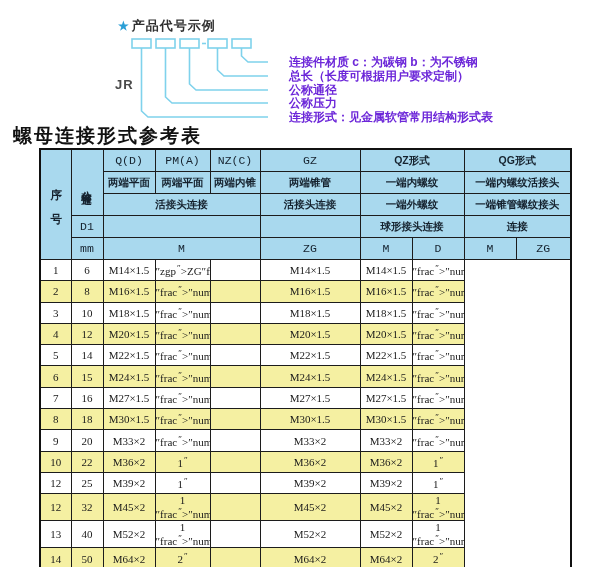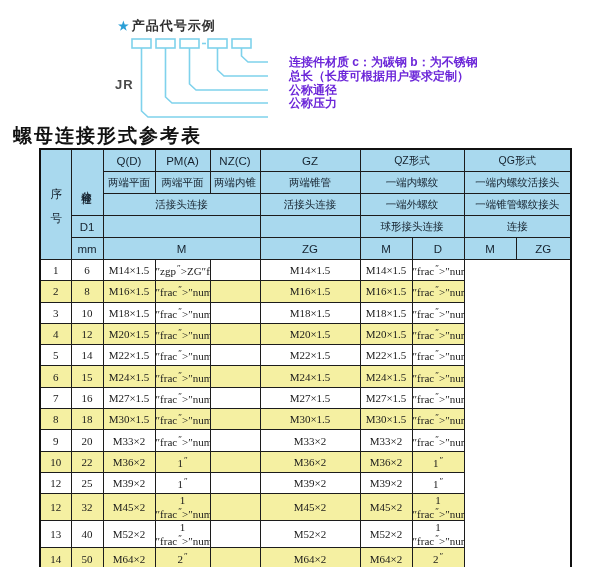--- a/index.html
+++ b/index.html
@@ -18,22 +18,22 @@
   .diag-label.l2{top:83px;}
   .diag-label.l3{top:96px;}
   .diag-label.l4{top:110px;}
 
   
   .table-title{position:absolute;left:13px;top:123px;font-family:"Liberation Serif",serif;font-size:19px;font-weight:bold;color:#111;letter-spacing:2px;}
 
   
   table.ref{position:absolute;left:39px;top:148px;width:531px;border-collapse:collapse;table-layout:fixed;border:2px solid #111;}
   table.ref th,table.ref td{border:1px solid #1c1c1c;text-align:center;vertical-align:middle;padding:0;overflow:hidden;}
-  thead th{background:#a9d9ee;height:21px;font-size:10.5px;font-weight:normal;color:#15222e;}
-  thead th.latin{font-family:Liberation Sans, sans-serif;font-weight:normal;font-size:11.5px;}
+  thead th{background:#a9d9ee;height:21px;font-size:10.5px;font-weight:bold;color:#15222e;}
+  thead th.latin{font-family:Liberation Mono, monospace;font-weight:normal;font-size:11.5px;}
   tbody td{height:20.3px;font-family:"Liberation Serif",serif;font-size:11px;color:#1a1a1a;background:#ffffff;}
   tbody tr:nth-child(even) td{background:#f5f0a2;}
 
   .vert{writing-mode:vertical-lr;text-orientation:upright;display:inline-block;}
   .vert.seq{letter-spacing:26px;font-size:11.5px;}
   .vert.dn{letter-spacing:1px;font-size:10.5px;}
   .inch{font-size:9px;vertical-align:0.45em;margin-left:1px;}
 </style>
 </head>
 <body>
@@ -55,20 +55,21 @@
         <polyline points="165.5,48 165.5,97 172,103 268,103"></polyline>
         <polyline points="141.5,48 141.5,111 148,117 268,117"></polyline>
       </g>
     </svg>
     <div class="diag-heading"><span class="star">★</span><span>产品代号示例</span></div>
     <div class="code-prefix">JR</div>
     <div class="diag-label l0">连接件材质  c：为碳钢  b：为不锈钢</div>
     <div class="diag-label l1">总长（长度可根据用户要求定制）</div>
     <div class="diag-label l2">公称通径</div>
     <div class="diag-label l3">公称压力</div>
+    <div class="diag-label l4">连接形式：见金属软管常用结构形式表</div>
   </div>
 
   <div class="table-title">螺母连接形式参考表</div>
 
   <table class="ref">
     <colgroup>
       <col style="width:31px">
         <col style="width:32px">
         <col style="width:52px">
         <col style="width:55px">

